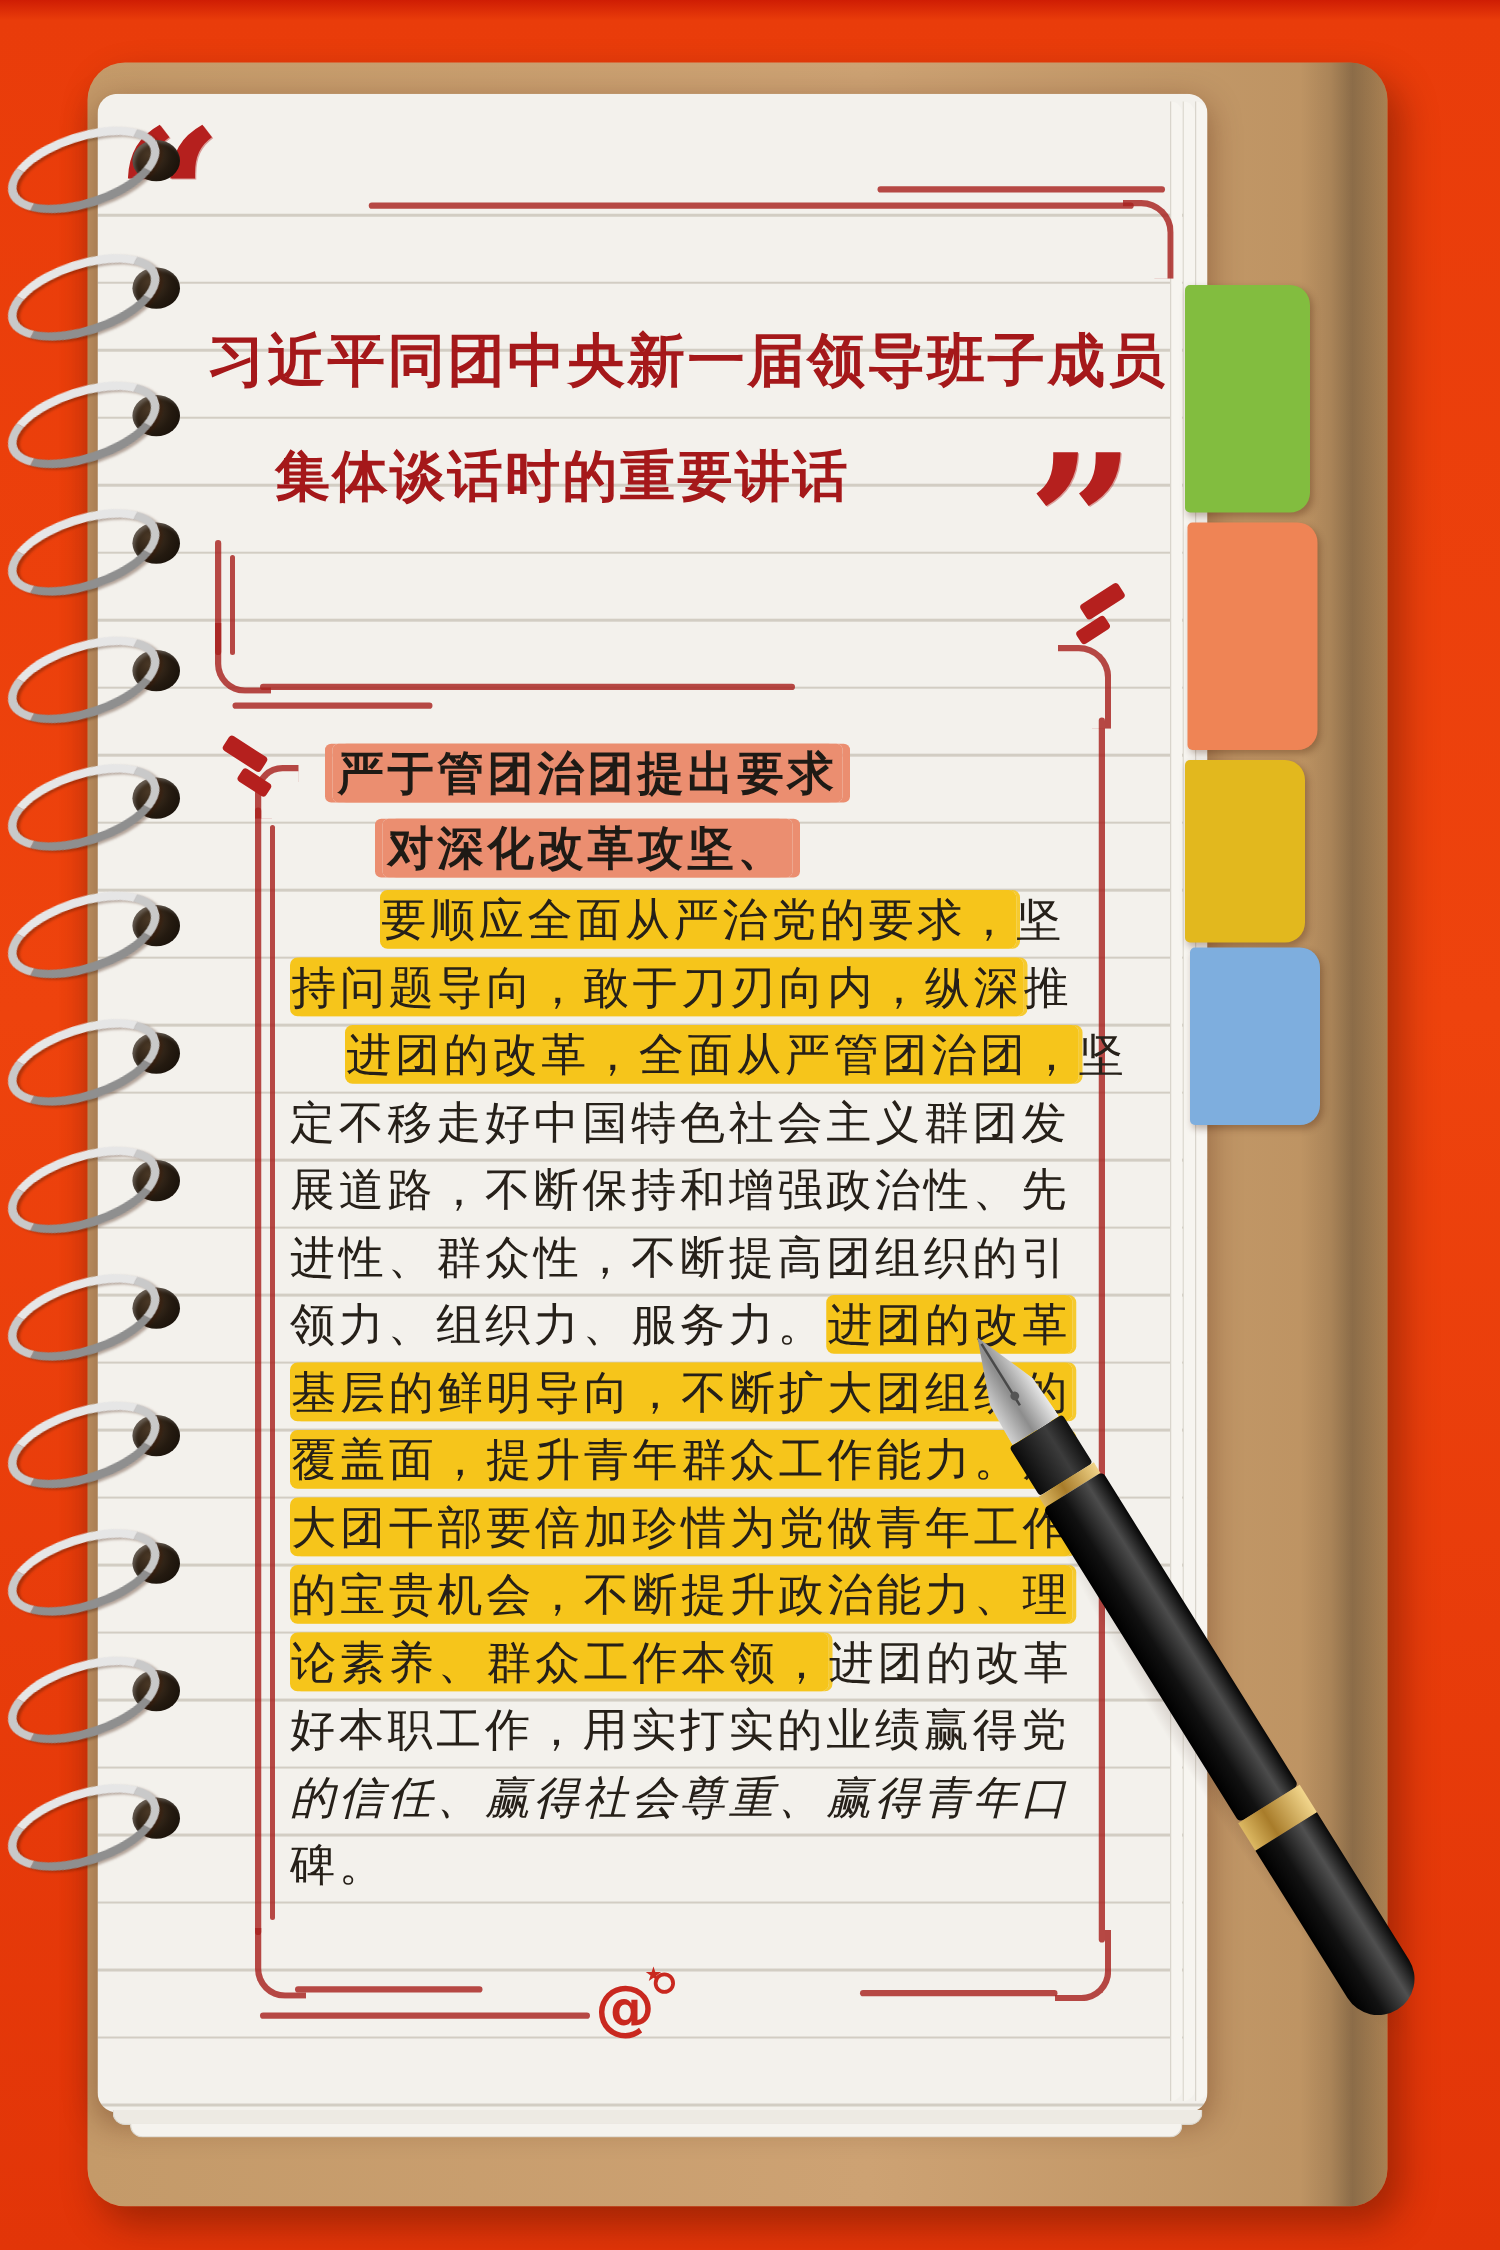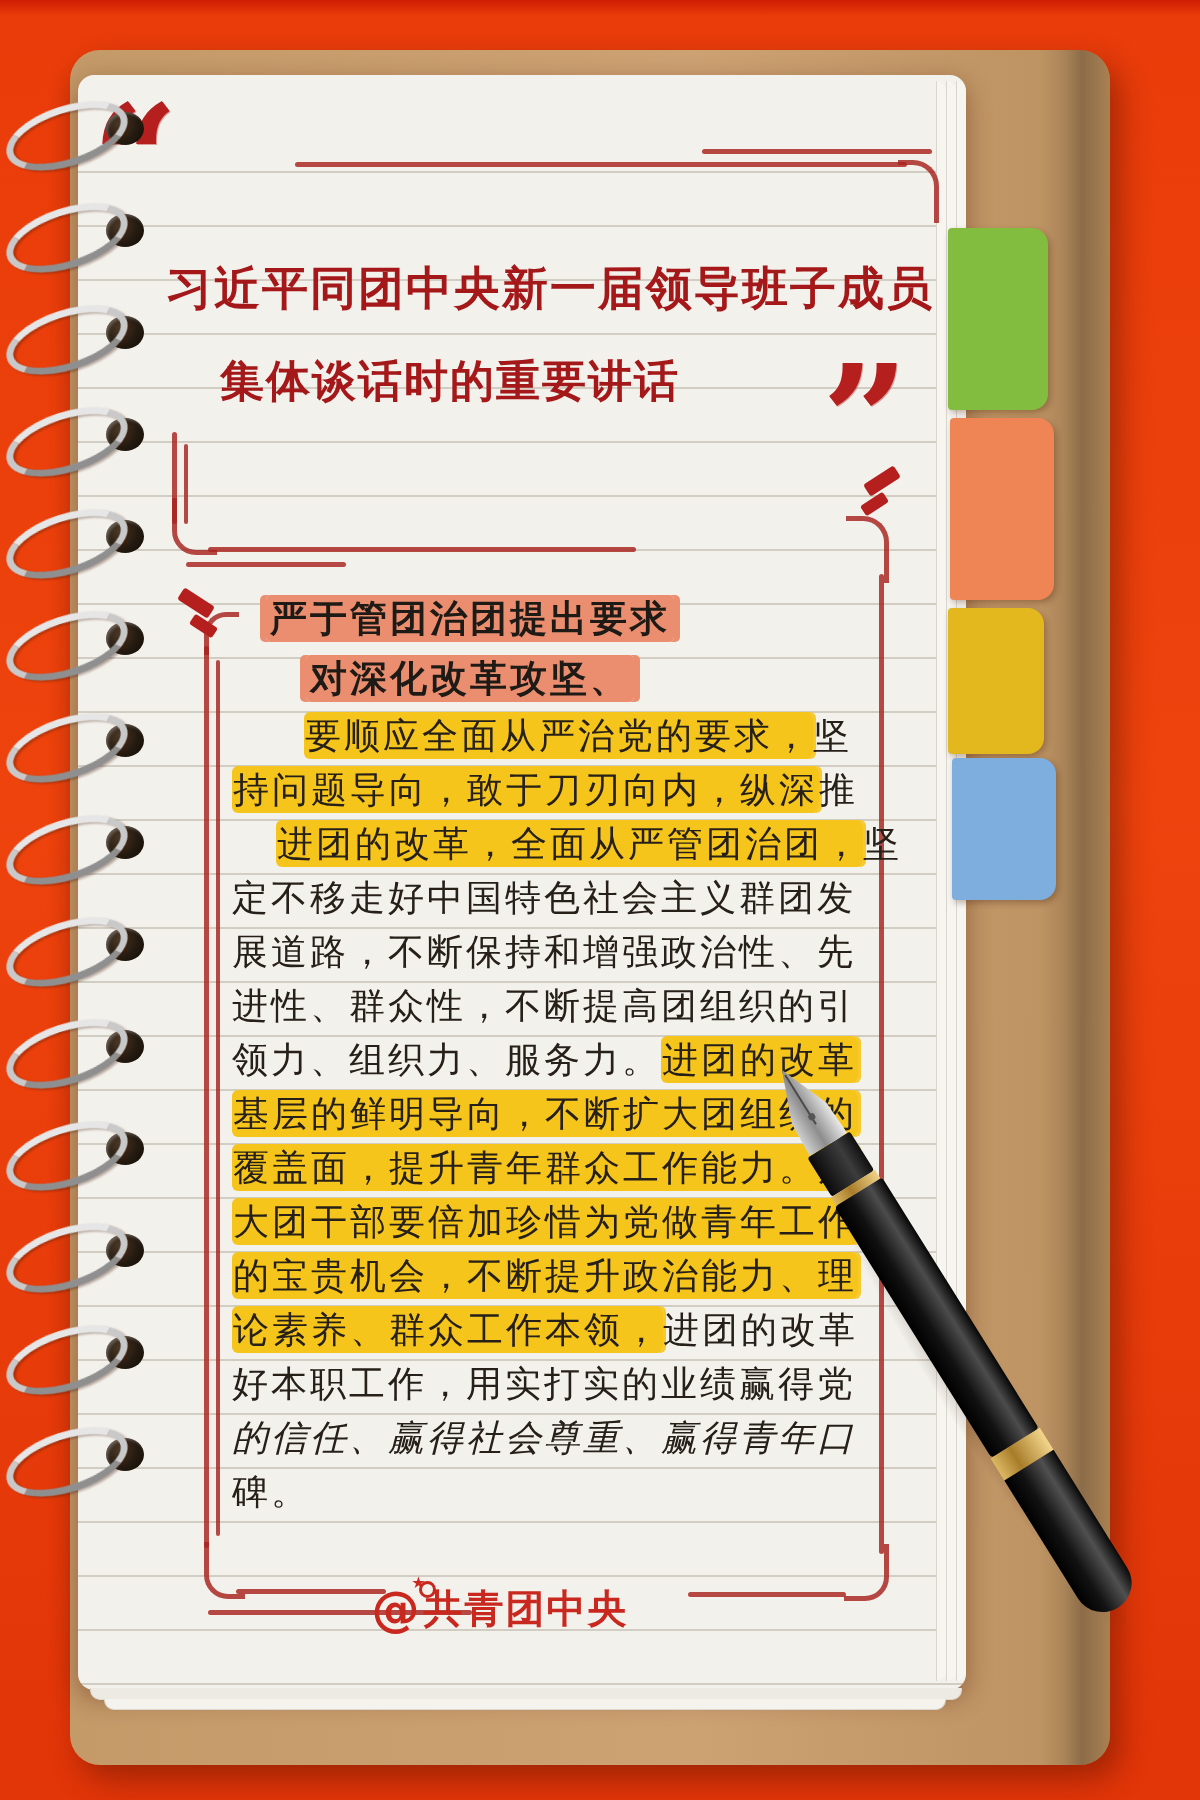--- a/index.html
+++ b/index.html
@@ -169,21 +169,20 @@
       <div class="body-line" style="top: 702px; font-style: italic;"><span>的信任、赢得社会尊重、赢得青年口</span></div>
       <div class="body-line" style="top: 756px;"><span>碑。</span></div>
     </div>
 
   <div class="logo">
     <span class="logo-at">
       <span>@</span>
       <span class="logo-star">★</span>
       <span class="logo-dot"></span>
     </span>
-    <span class="logo-text">共青团中央</span>
   </div>
 
   <div id="spiral-layer">
       <div class="hole" style="left: 106px; top: 112px;"></div>
       <div class="wire" style="left: 4px; top: 106px;"></div>
       <div class="hole" style="left: 106px; top: 214px;"></div>
       <div class="wire" style="left: 4px; top: 208px;"></div>
       <div class="hole" style="left: 106px; top: 316px;"></div>
       <div class="wire" style="left: 4px; top: 310px;"></div>
       <div class="hole" style="left: 106px; top: 418px;"></div>

